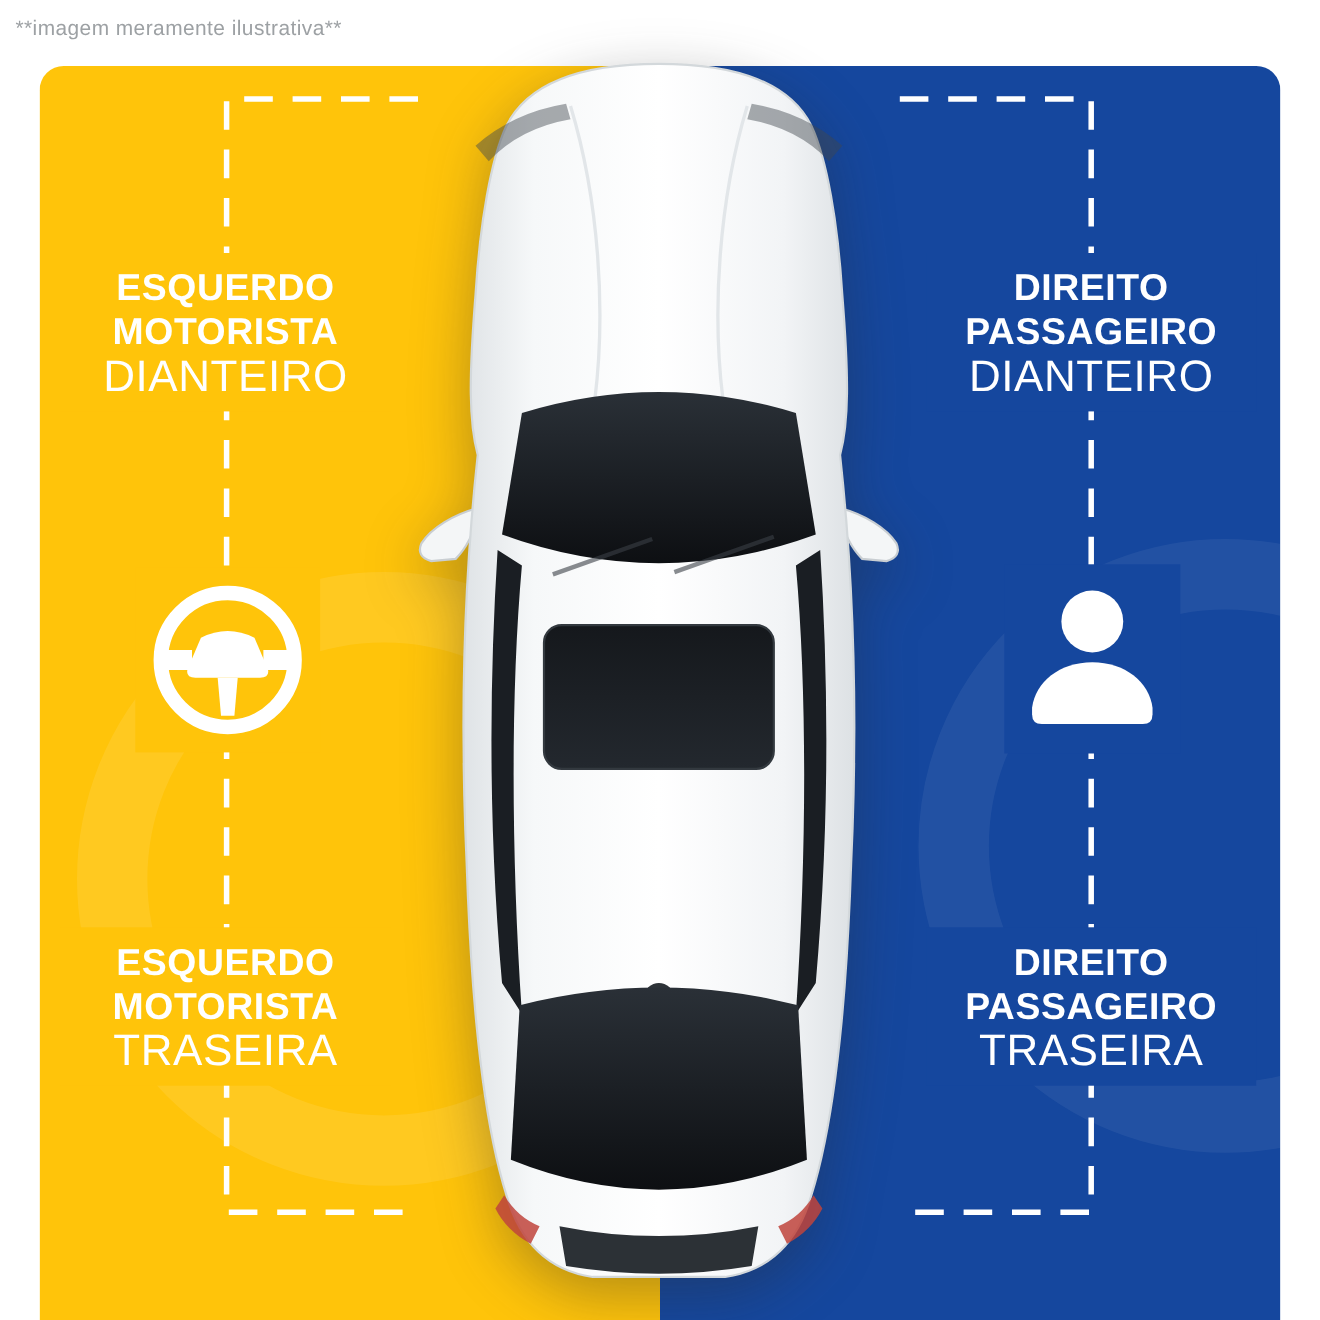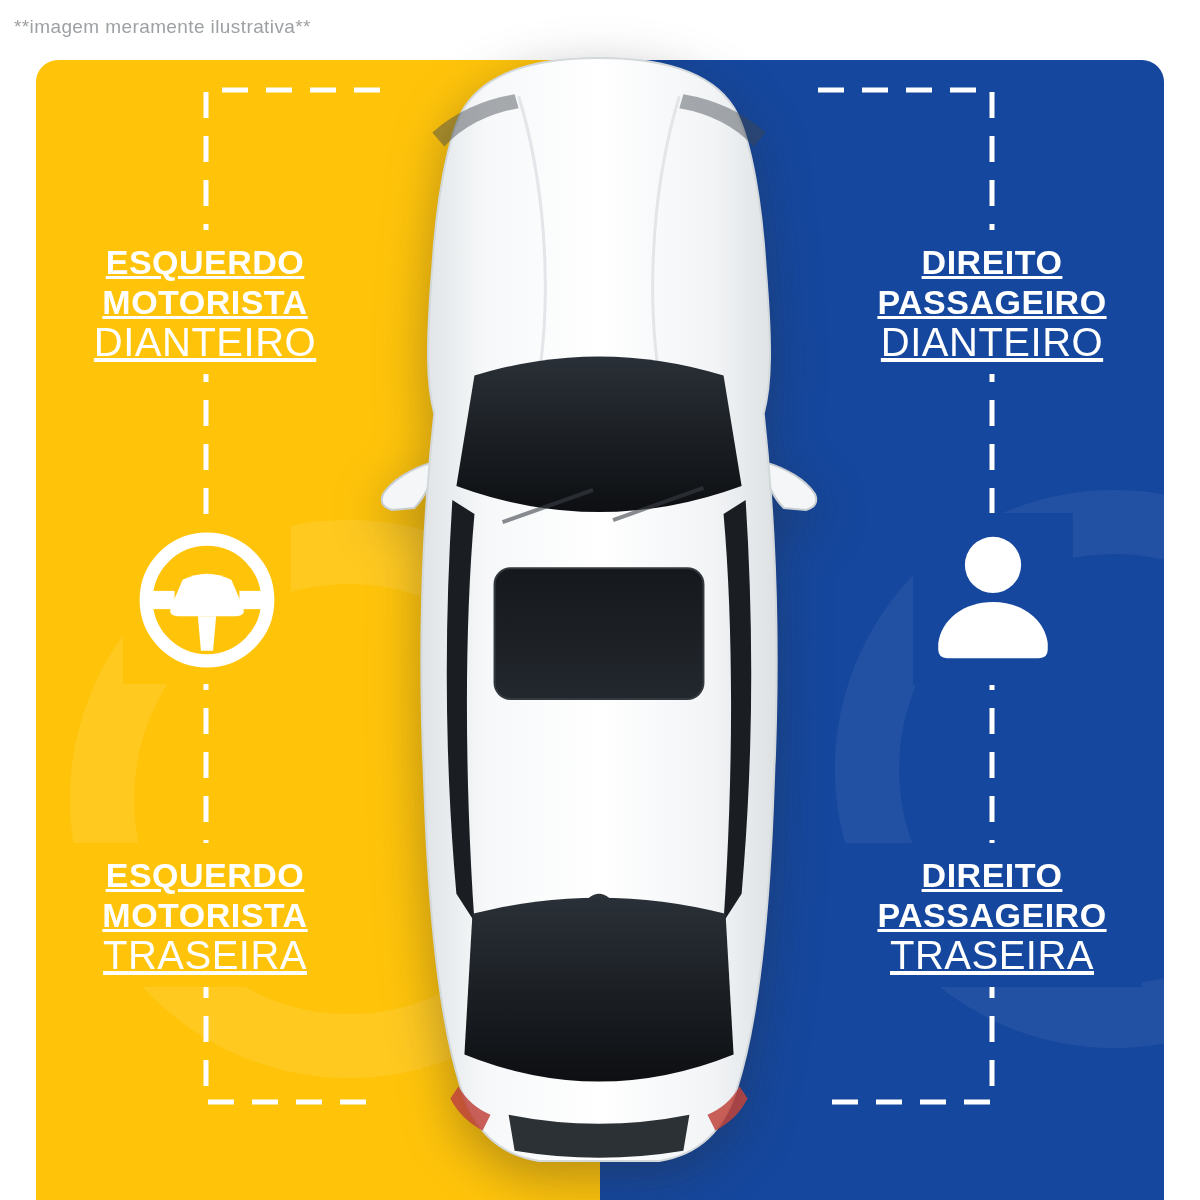--- a/index.html
+++ b/index.html
@@ -22,21 +22,21 @@
   }
   .panel{position:relative;width:50%;height:100%;overflow:hidden;}
   .panel.left{background:var(--yellow,#FFC40A);}
   .panel.right{background:var(--blue,#15479E);}
   .wm{position:absolute;border-radius:50%;}
   .wm.y{left:34px;top:460px;width:430px;height:430px;border:64px solid rgba(255,255,255,.09);}
   .wm.b{left:235px;top:430px;width:430px;height:430px;border:64px solid rgba(255,255,255,.06);}
 
   .dashes{position:absolute;left:0;top:0;width:1200px;height:1200px;pointer-events:none;}
 
-  .label{position:absolute;width:300px;text-align:center;color:#fff;padding:12px 0;text-decoration:underline;}
+  .label{position:absolute;width:300px;text-align:center;color:#fff;padding:12px 0;}
   .label .b{font-size:34px;font-weight:700;line-height:40px;letter-spacing:.5px;}
   .label .r{font-size:40px;font-weight:400;line-height:40px;letter-spacing:.5px;}
   .on-yellow{background:var(--yellow,#FFC40A);}
   .on-blue{background:var(--blue,#15479E);}
   .label.lf{left:55px;top:230px;}
   .label.lr{left:55px;top:843px;}
   .label.rf{left:842px;top:230px;}
   .label.rr{left:842px;top:843px;}
 
   .icon-wrap{position:absolute;display:flex;align-items:center;justify-content:center;}

